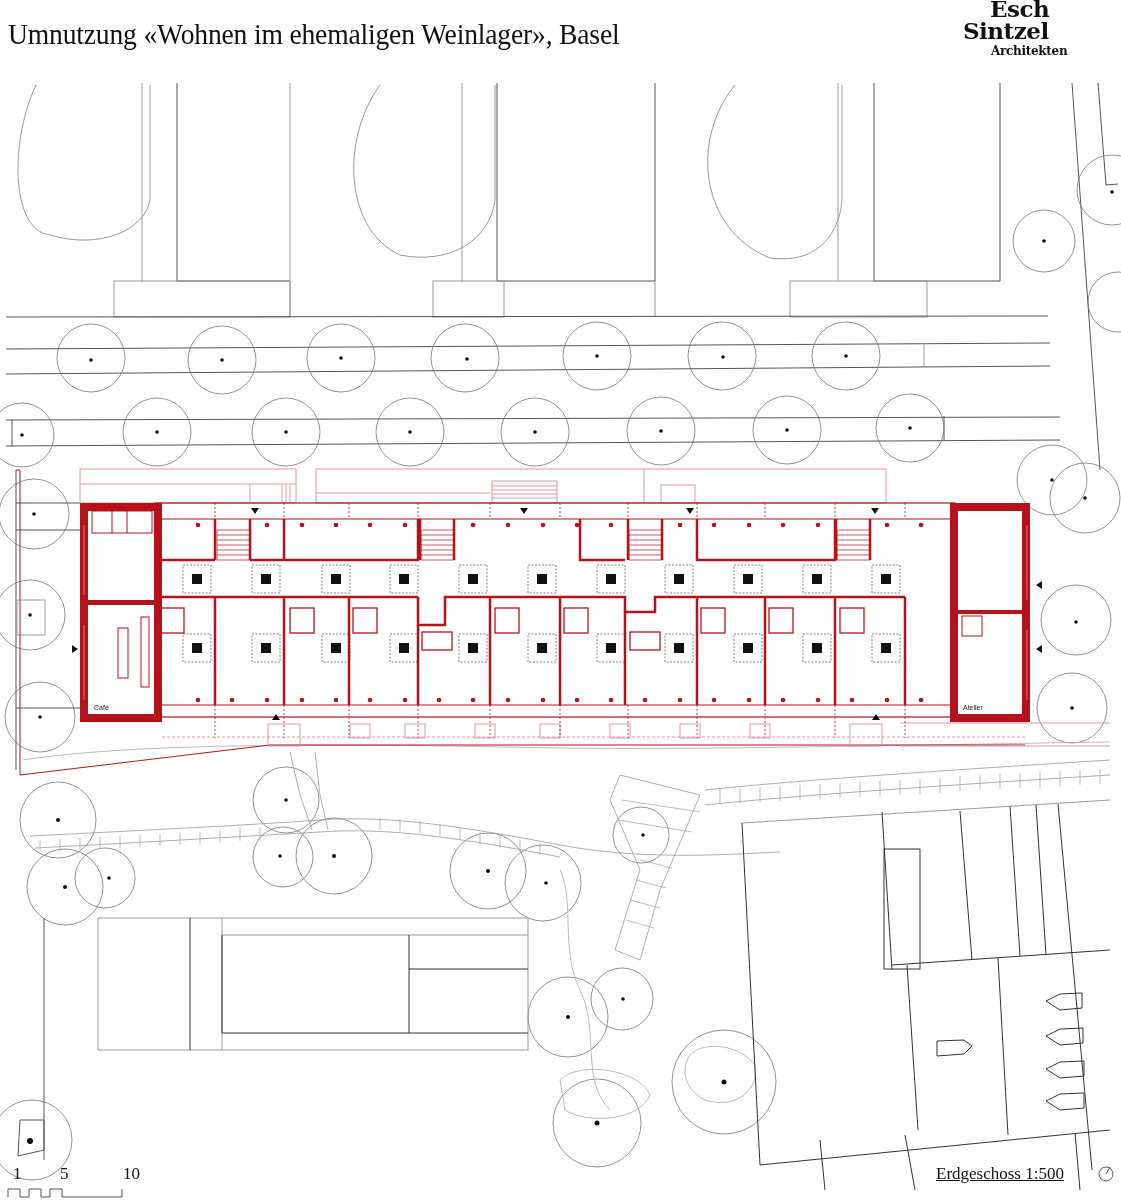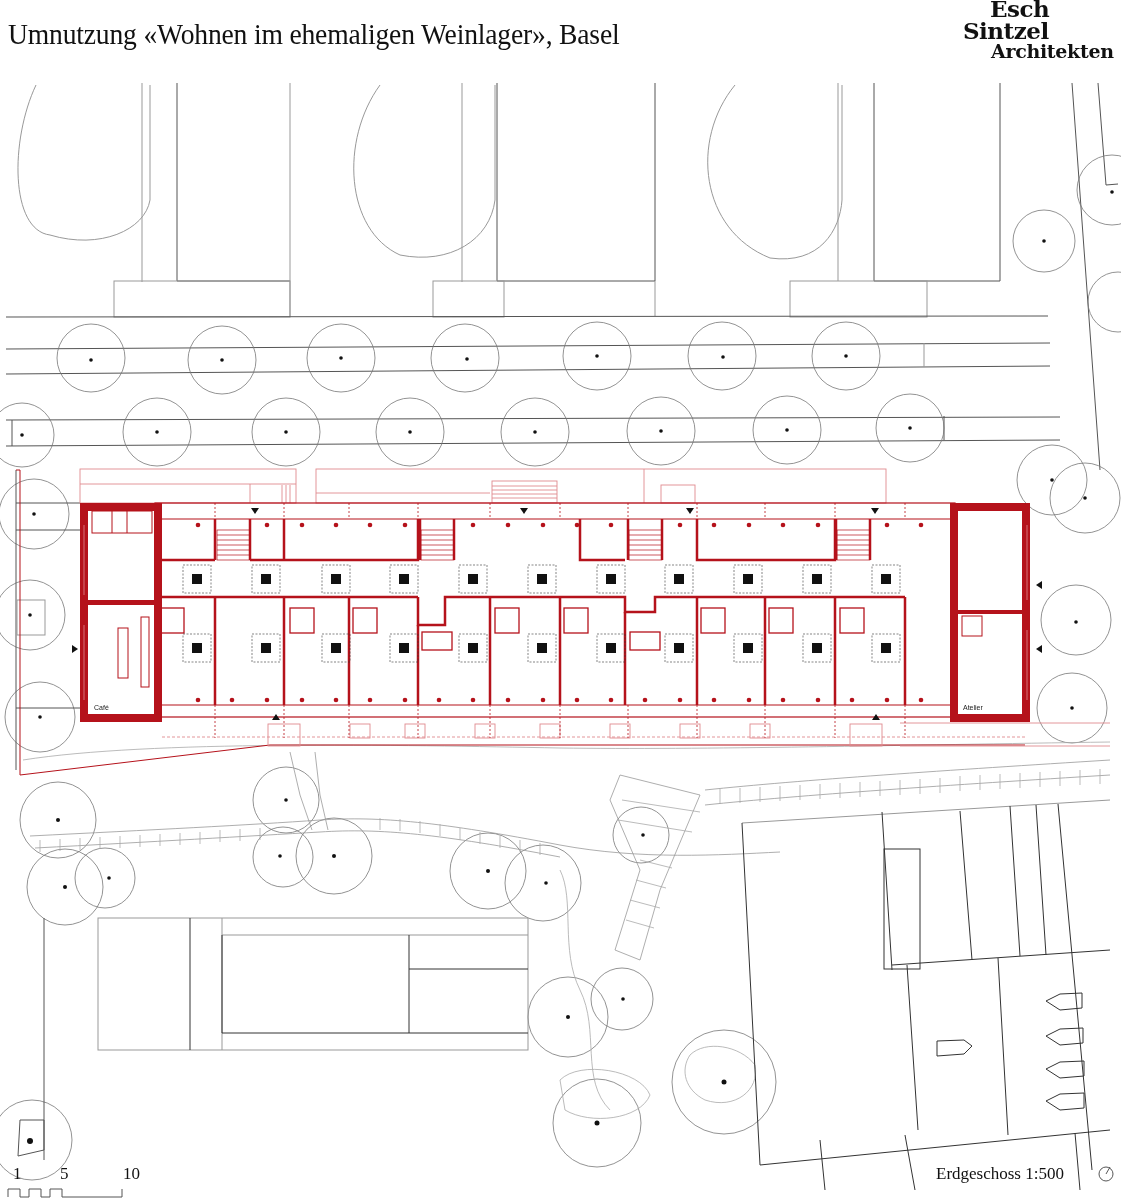--- a/index.html
+++ b/index.html
@@ -1,24 +1,24 @@
 <!DOCTYPE html>
 <html><head>
 <meta charset="utf-8">
 <style>
   html,body{margin:0;padding:0;background:#fff;}
   body{width:1121px;height:1200px;position:relative;overflow:hidden;font-family:"Liberation Serif","DejaVu Serif",serif;}
   .title{position:absolute;left:8px;top:17px;font-size:30px;color:#111;letter-spacing:-0.2px;font-family:"Liberation Serif",serif;transform:scaleX(0.92);transform-origin:left top;white-space:nowrap;}
   .logo{position:absolute;left:960px;top:-2px;font-family:"DejaVu Serif","Liberation Serif",serif;font-weight:bold;color:#111;line-height:22px;}
   .logo .l1{font-size:23px;display:block;padding-left:30px;letter-spacing:-0.5px;}
   .logo .l2{font-size:23px;display:block;padding-left:3px;letter-spacing:-0.5px;}
-  .logo .l3{font-size:19px;display:block;padding-left:31px;letter-spacing:-0.3px;line-height:18px;}
+  .logo .l3{font-size:12px;display:block;padding-left:31px;letter-spacing:-0.3px;line-height:18px;}
   .scale-labels{position:absolute;left:10px;top:1164px;font-size:17px;color:#111;font-family:"Liberation Serif",serif;}
   .scale-labels span{position:absolute;top:0;white-space:nowrap;}
-  .plan-caption{position:absolute;left:936px;top:1164px;font-size:17px;color:#111;font-family:"Liberation Serif",serif;white-space:nowrap;}
+  .plan-caption{position:absolute;left:936px;top:1164px;font-size:17px;color:#111;font-family:"Liberation Serif",serif;white-space:nowrap;text-decoration:underline;}
   svg.plan{position:absolute;left:0;top:0;}
   .room-label{font-family:"Liberation Sans","DejaVu Sans",sans-serif;font-size:7px;fill:#222;}
 </style>
 </head>
 <body>
 
 <div class="title">Umnutzung «Wohnen im ehemaligen Weinlager», Basel</div>
 
 <div class="logo">
   <span class="l1">Esch</span>

